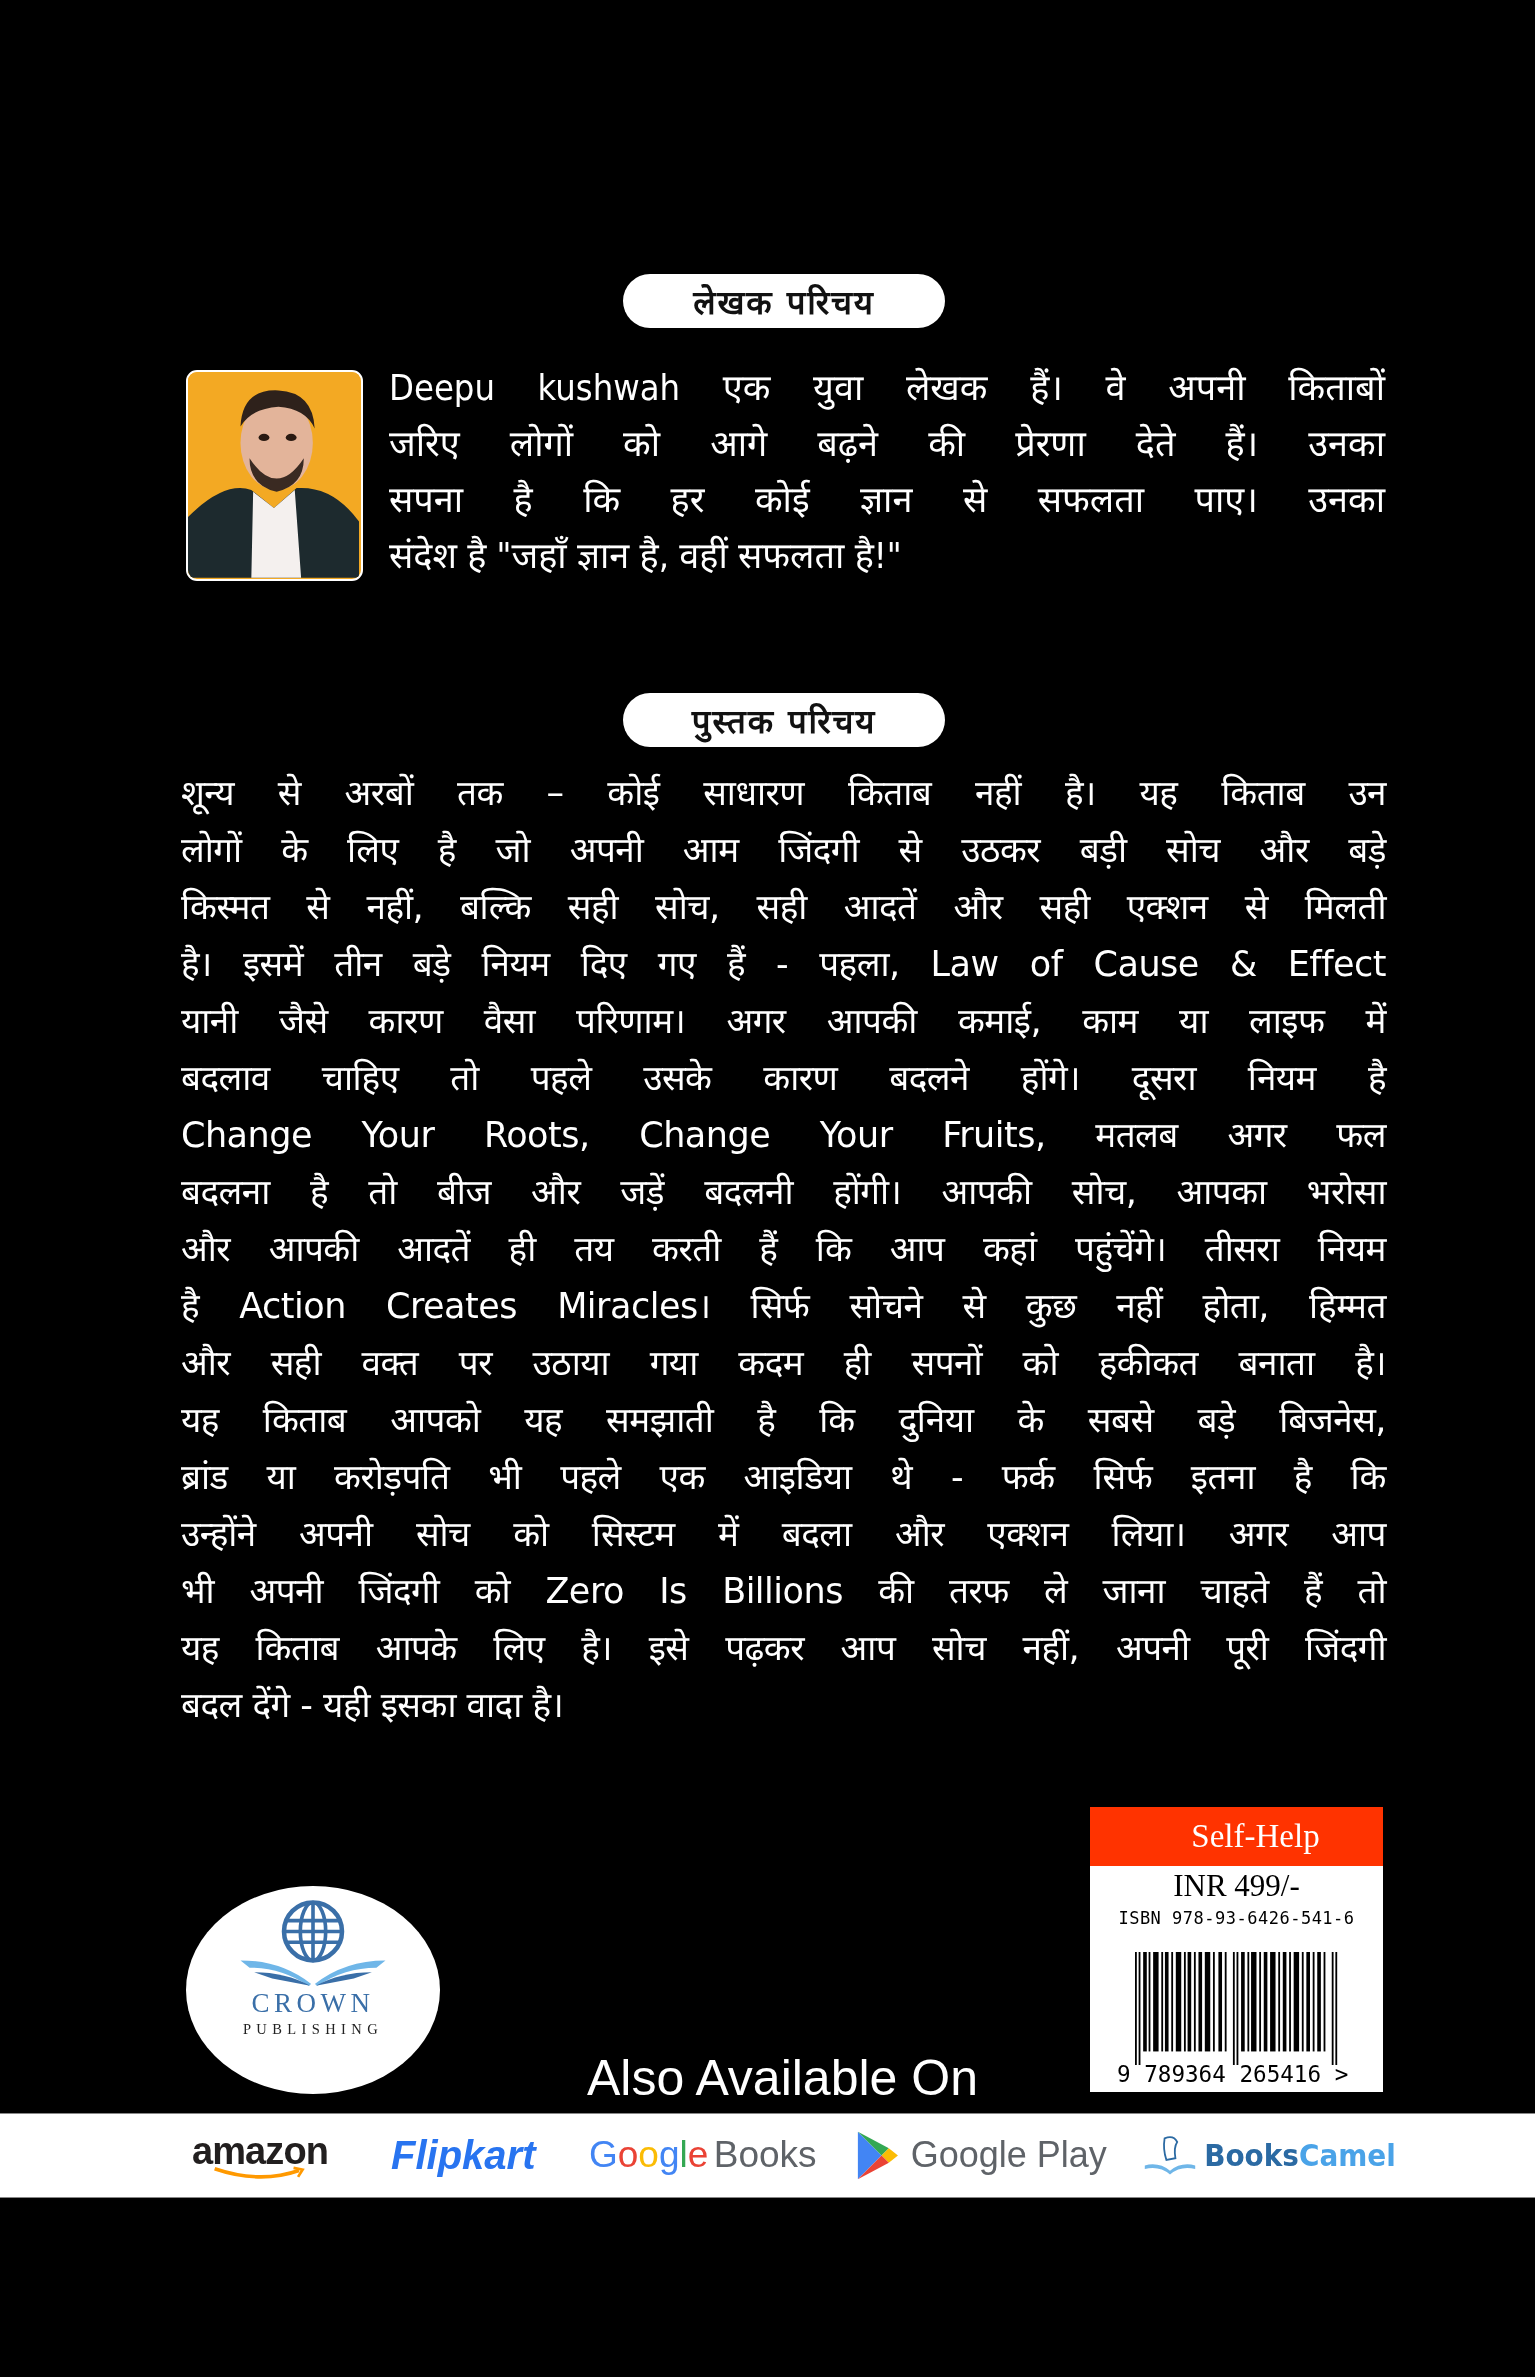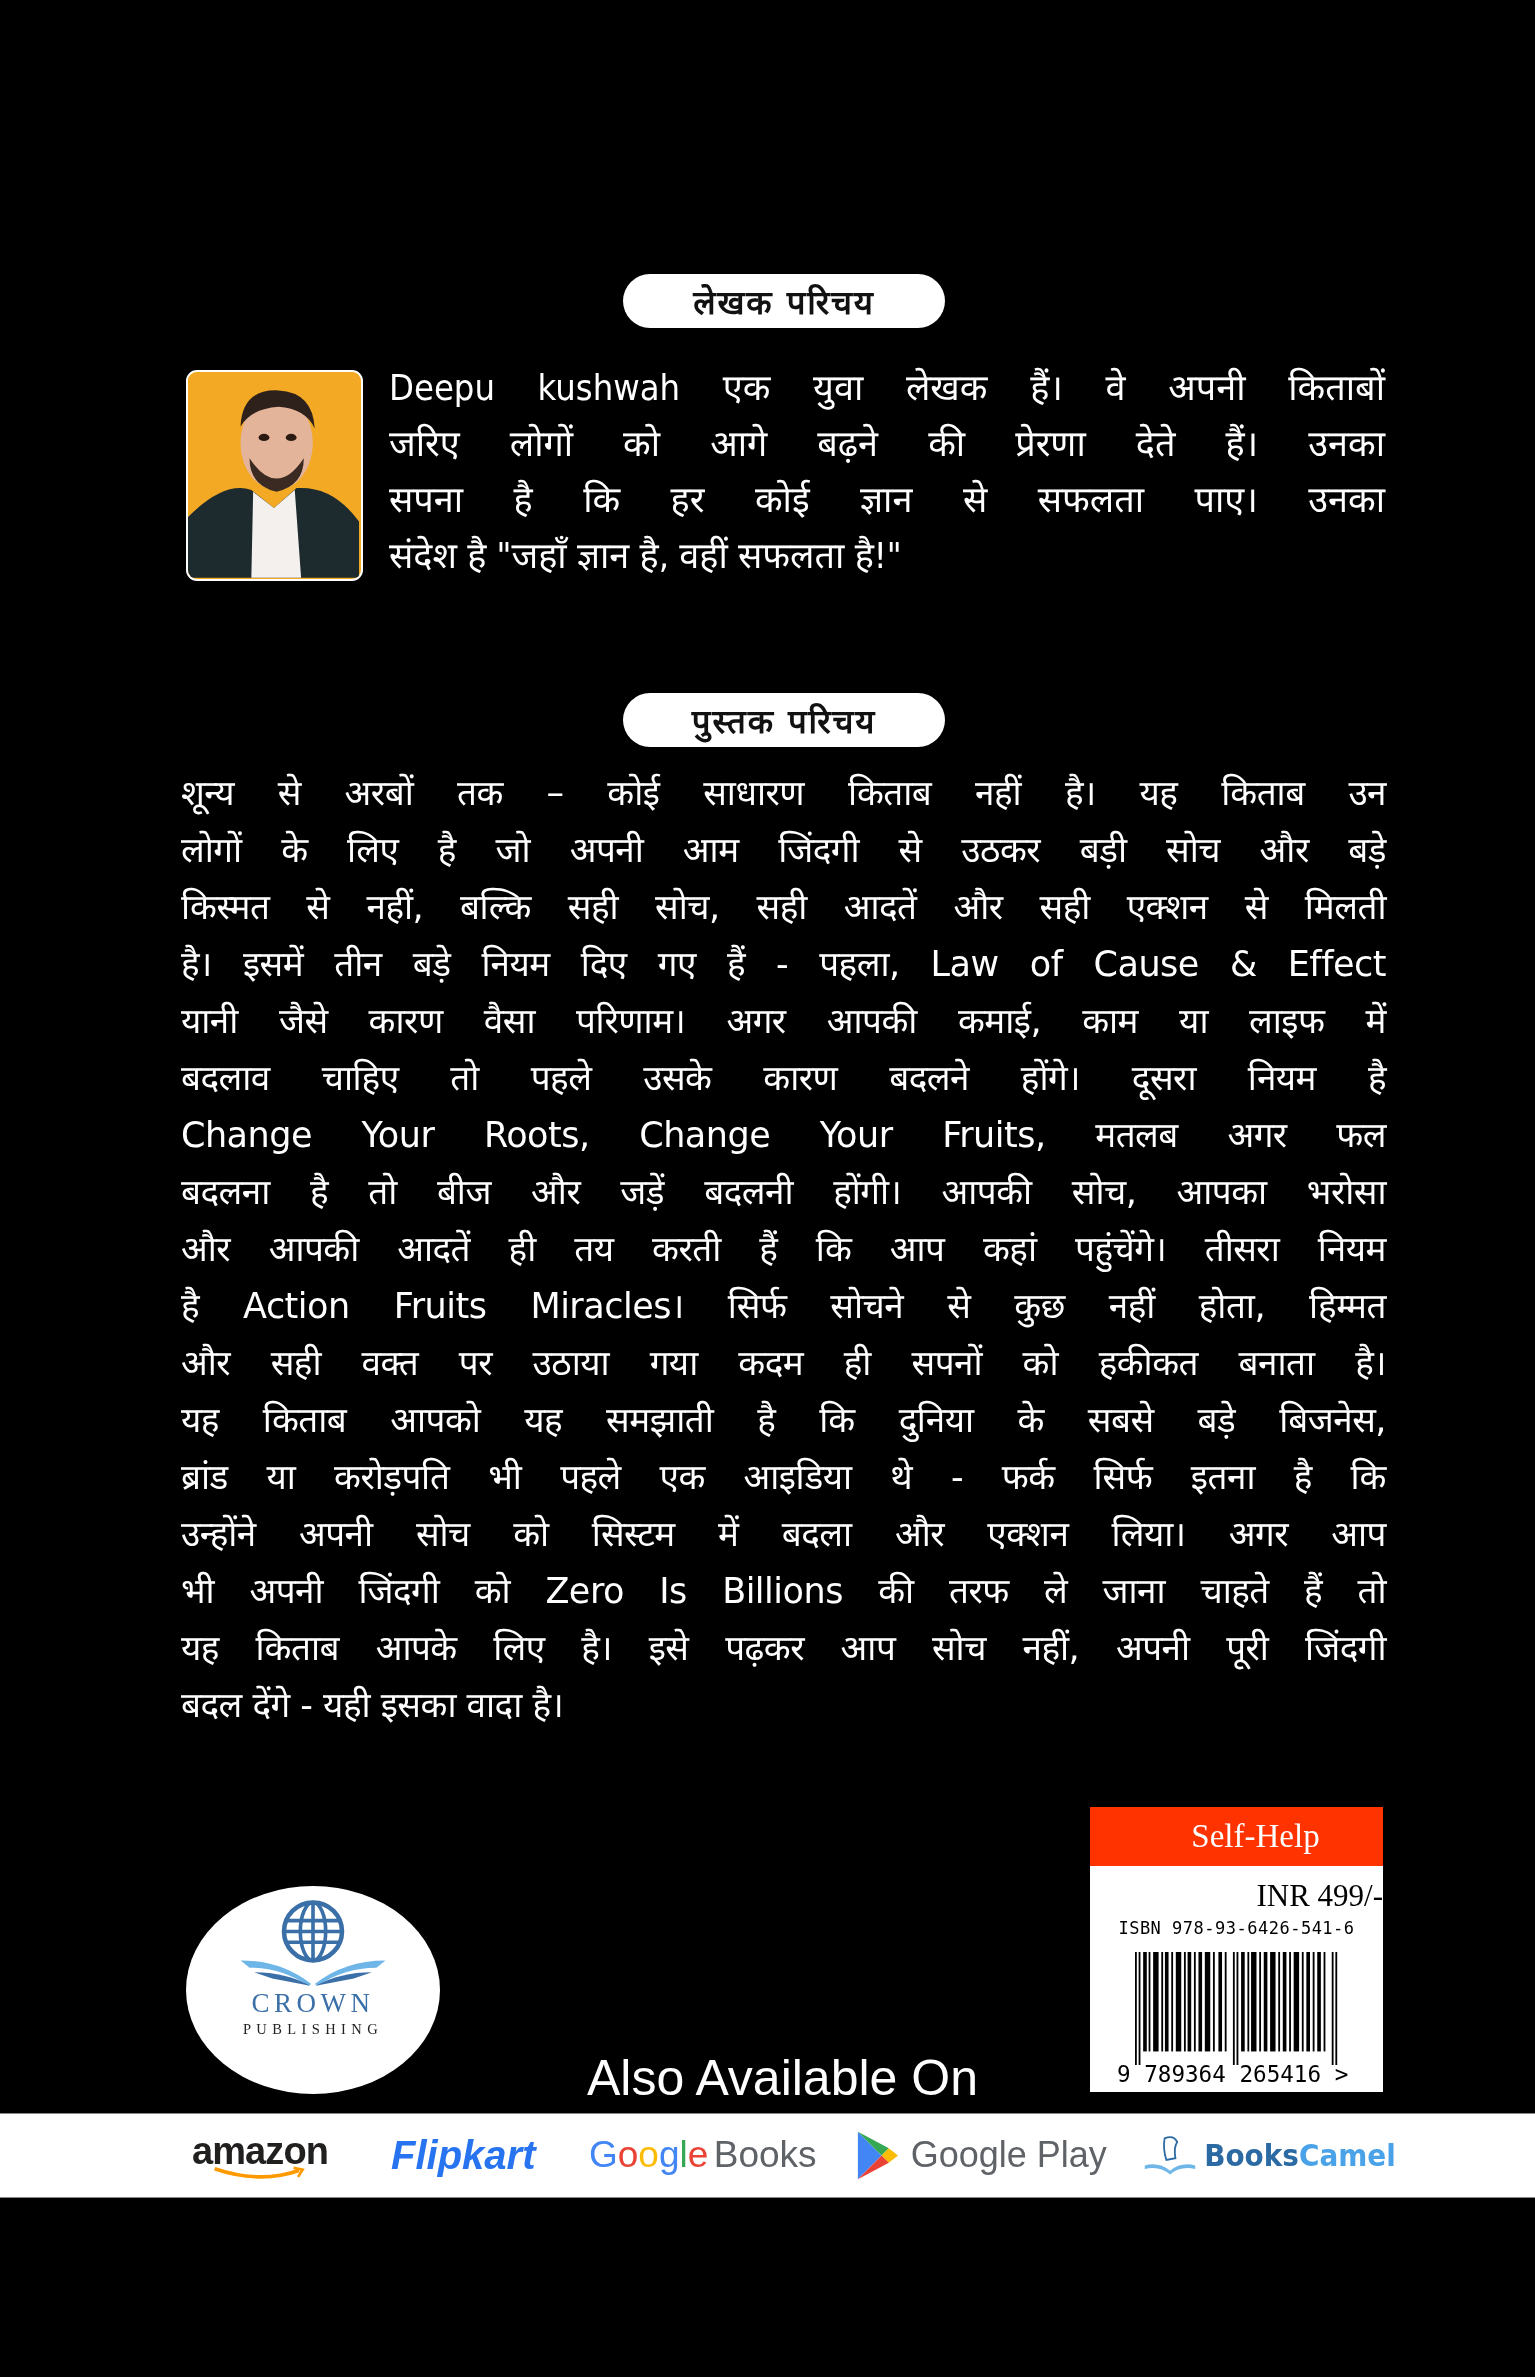--- a/index.html
+++ b/index.html
@@ -33,21 +33,21 @@
   }
   .book-text .line { letter-spacing: -0.5px; }
 
   .price-box {
     position: absolute; left: 1090px; top: 1807px; width: 293px; height: 285px; background: #fff; color: #000;
   }
   .genre {
     background: #ff3300; color: #fff; height: 59px; display: flex; align-items: center; justify-content: center;
     font-family: "Liberation Serif", serif; font-size: 33px; padding-left: 38px;
   }
-  .price { text-align: right; font-family: "Liberation Serif", serif; font-size: 31px; margin-top: 12px; }
+  .price { text-align: center; font-family: "Liberation Serif", serif; font-size: 31px; margin-top: 2px; }
   .isbn { text-align: center; font-family: "DejaVu Sans Mono", monospace; font-size: 17px; margin-top: 3.6px; letter-spacing: 0.5px; }
   .barcode { position: absolute; left: 45px; top: 145px; width: 204px; height: 113px; }
   .ean {
     position: absolute; left: 27px; bottom: 5.4px; width: 245px; font-family: "DejaVu Sans Mono", monospace; font-size: 22.6px;
     background: transparent;
   }
 
   .logo {
     position: absolute; left: 186px; top: 1886px; width: 254px; height: 208px; border-radius: 50%; background: #fff;
     display: flex; flex-direction: column; align-items: center;
@@ -100,21 +100,21 @@
 <div class="book-text">
   <span class="line">शून्य से अरबों तक – कोई साधारण किताब नहीं है। यह किताब उन</span>
   <span class="line">लोगों के लिए है जो अपनी आम जिंदगी से उठकर बड़ी सोच और बड़े</span>
   <span class="line">किस्मत से नहीं, बल्कि सही सोच, सही आदतें और सही एक्शन से मिलती</span>
   <span class="line">है। इसमें तीन बड़े नियम दिए गए हैं - पहला, Law of Cause &amp; Effect</span>
   <span class="line">यानी जैसे कारण वैसा परिणाम। अगर आपकी कमाई, काम या लाइफ में</span>
   <span class="line">बदलाव चाहिए तो पहले उसके कारण बदलने होंगे। दूसरा नियम है</span>
   <span class="line">Change Your Roots, Change Your Fruits, मतलब अगर फल</span>
   <span class="line">बदलना है तो बीज और जड़ें बदलनी होंगी। आपकी सोच, आपका भरोसा</span>
   <span class="line">और आपकी आदतें ही तय करती हैं कि आप कहां पहुंचेंगे। तीसरा नियम</span>
-  <span class="line">है Action Fruits Miracles। सिर्फ सोचने से कुछ नहीं होता, हिम्मत</span>
+  <span class="line">है Action Creates Miracles। सिर्फ सोचने से कुछ नहीं होता, हिम्मत</span>
   <span class="line">और सही वक्त पर उठाया गया कदम ही सपनों को हकीकत बनाता है।</span>
   <span class="line">यह किताब आपको यह समझाती है कि दुनिया के सबसे बड़े बिजनेस,</span>
   <span class="line">ब्रांड या करोड़पति भी पहले एक आइडिया थे - फर्क सिर्फ इतना है कि</span>
   <span class="line">उन्होंने अपनी सोच को सिस्टम में बदला और एक्शन लिया। अगर आप</span>
   <span class="line">भी अपनी जिंदगी को Zero Is Billions की तरफ ले जाना चाहते हैं तो</span>
   <span class="line">यह किताब आपके लिए है। इसे पढ़कर आप सोच नहीं, अपनी पूरी जिंदगी</span>
   <span class="line last">बदल देंगे - यही इसका वादा है।</span>
 </div>
 
 <div class="price-box">

